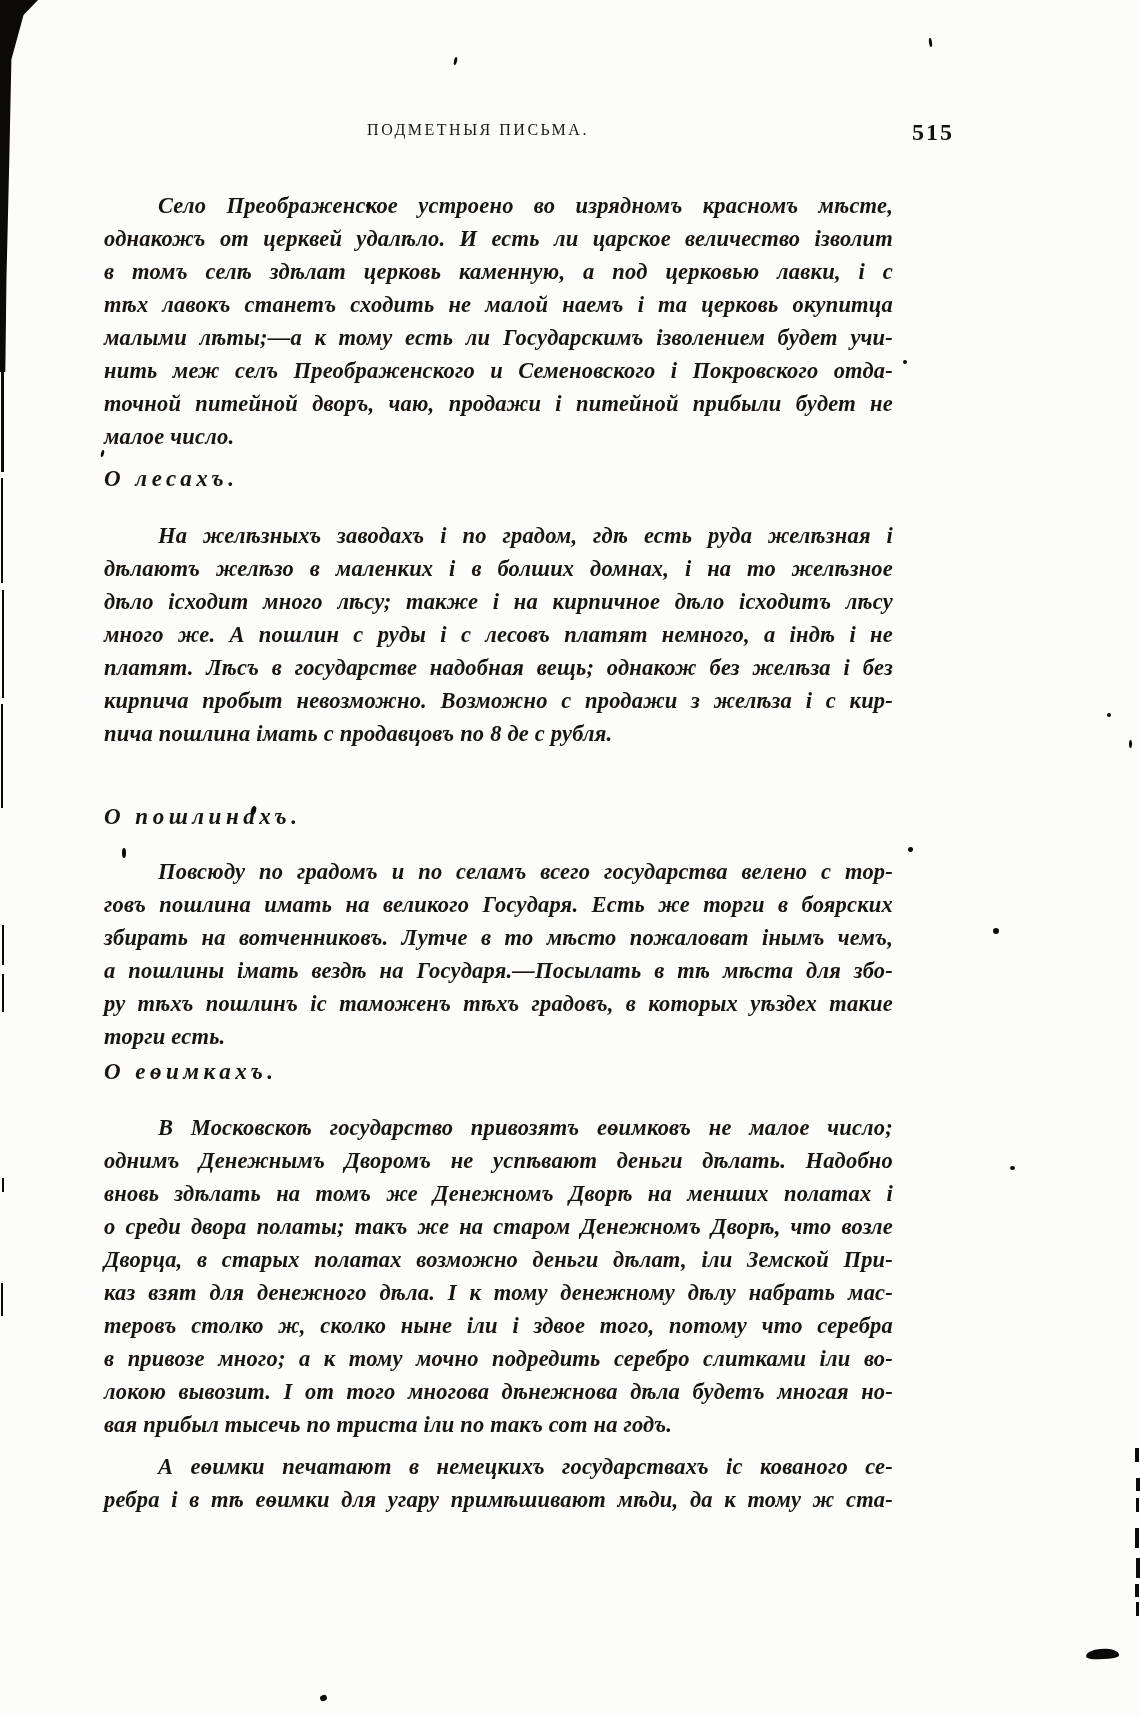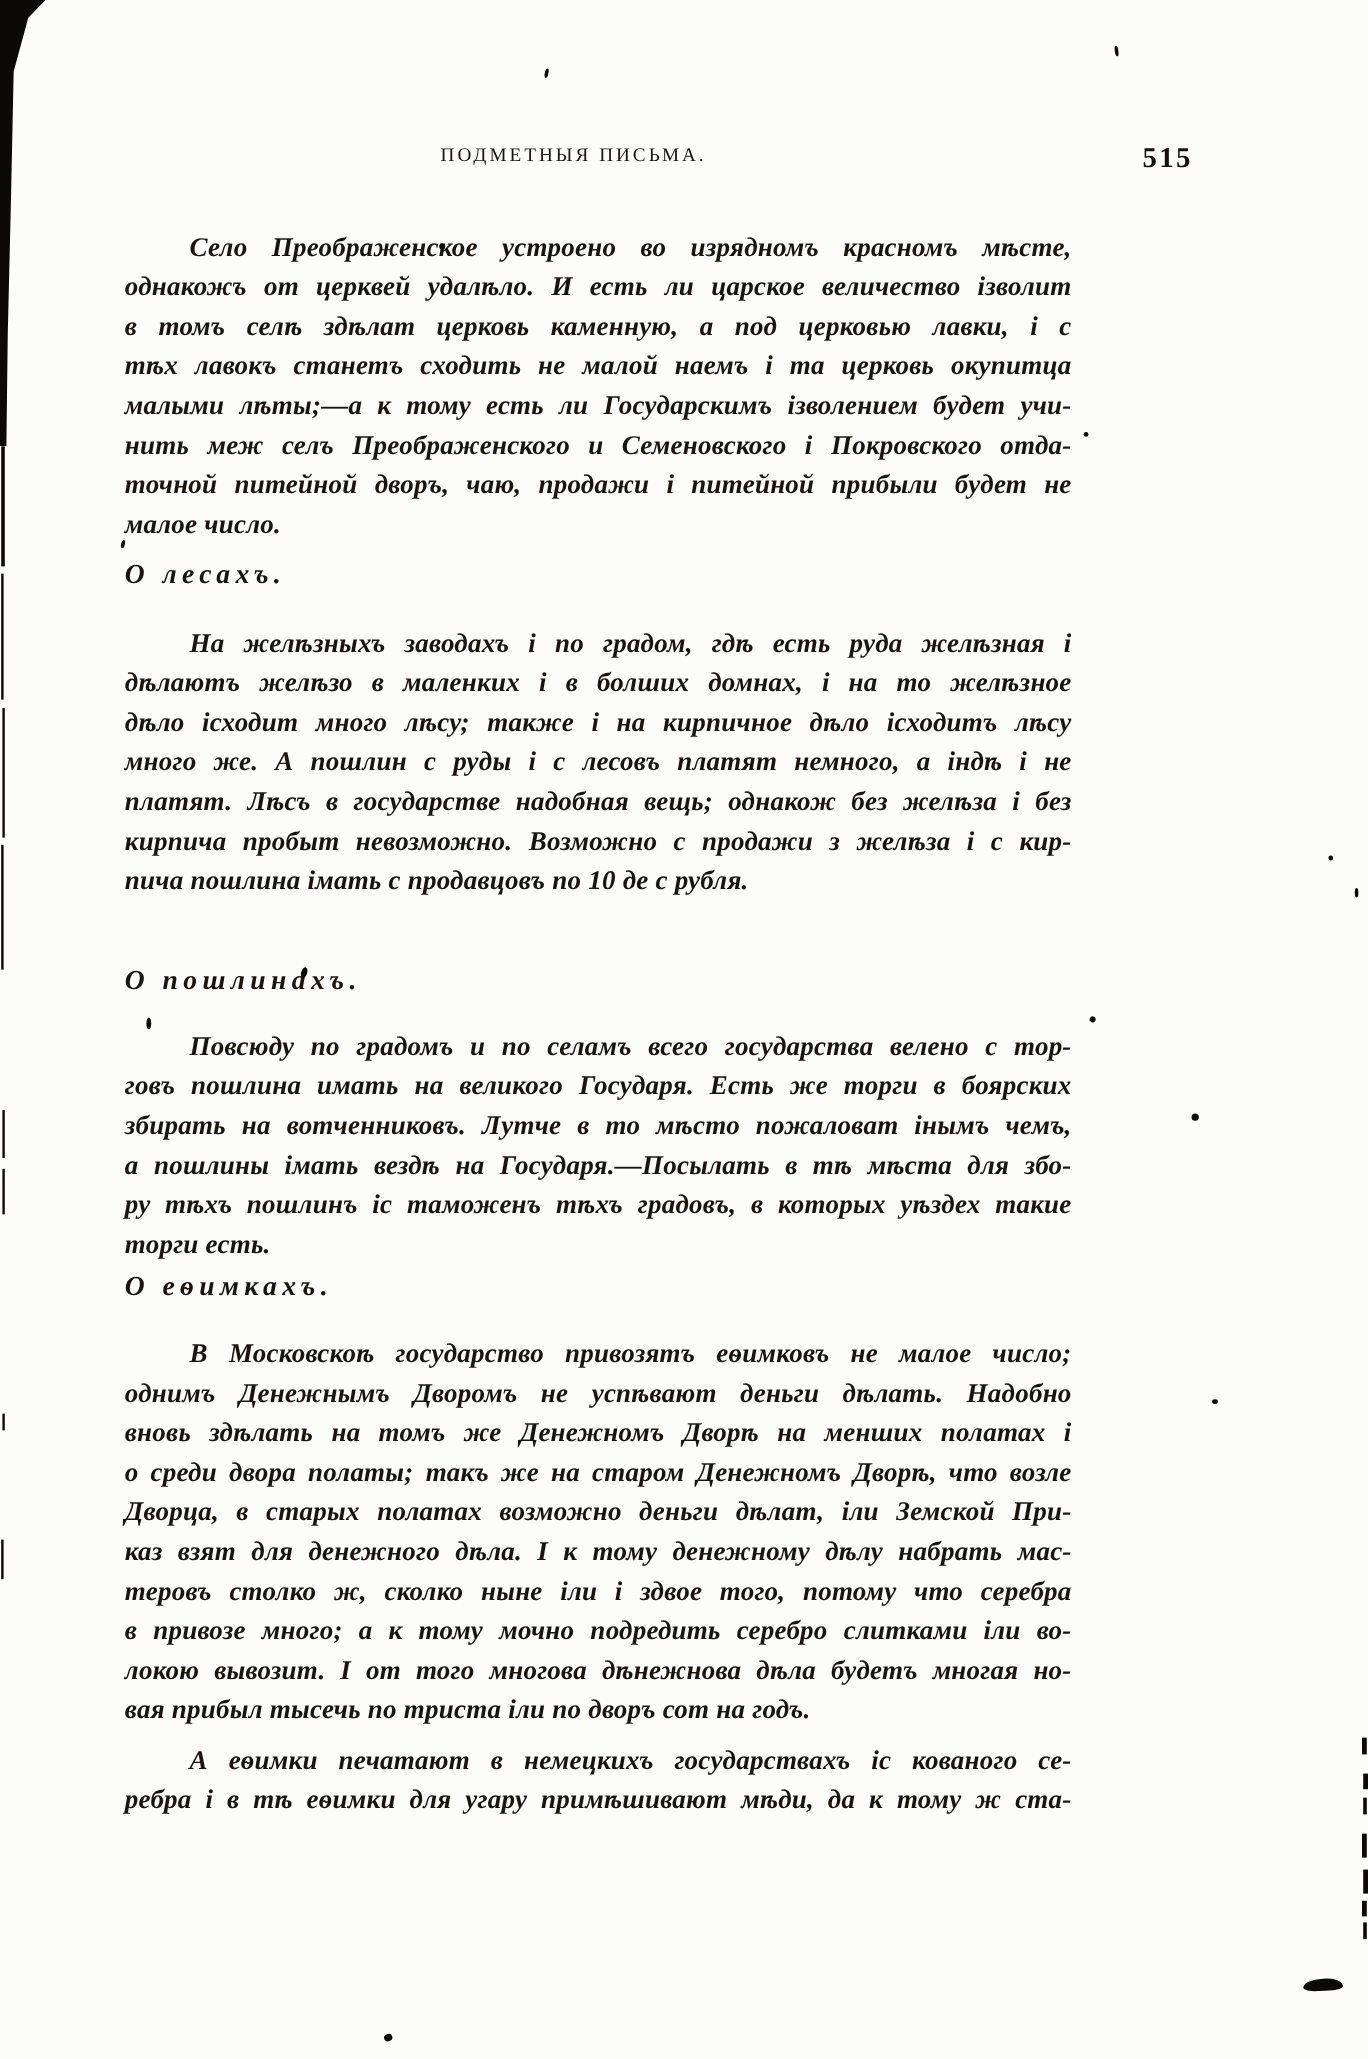--- a/index.html
+++ b/index.html
@@ -17,21 +17,21 @@
   
   .running-header{
     position:absolute;left:104px;top:121px;width:788px;height:30px;
   }
   .header-title{
     position:absolute;left:0;right:40px;text-align:center;
     font-size:16px;font-weight:400;letter-spacing:2.5px;color:#1b1510;
   }
   .page-number{
     position:absolute;left:808px;top:-2px;width:150px;
-    font-size:24px;font-weight:700;letter-spacing:2px;color:#15100c;margin-left:40px;
+    font-size:24px;font-weight:700;letter-spacing:2px;color:#15100c;
   }
   
   .text-block{
     position:absolute;left:104px;top:189px;width:789px;
     font-size:22.5px;font-weight:700;line-height:33px;
     color:#1a140f;
     font-style:italic;
   }
   .para{margin:0;}
   .line{
@@ -92,21 +92,21 @@
         <div class="line last">малое число.</div>
       </div>
       <div class="heading">О лесахъ.</div>
       <div class="para">
         <div class="line indent">На желѣзныхъ заводахъ і по градом, гдѣ есть руда желѣзная і</div>
         <div class="line">дѣлаютъ желѣзо в маленких і в болших домнах, і на то желѣзное</div>
         <div class="line">дѣло ісходит много лѣсу; также і на кирпичное дѣло ісходитъ лѣсу</div>
         <div class="line">много же. А пошлин с руды і с лесовъ платят немного, а індѣ і не</div>
         <div class="line">платят. Лѣсъ в государстве надобная вещь; однакож без желѣза і без</div>
         <div class="line">кирпича пробыт невозможно. Возможно с продажи з желѣза і с кир-</div>
-        <div class="line last">пича пошлина імать с продавцовъ по 10 де с рубля.</div>
+        <div class="line last">пича пошлина імать с продавцовъ по 8 де с рубля.</div>
       </div>
       <div class="heading">О пошлинахъ.</div>
       <div class="para">
         <div class="line indent">Повсюду по градомъ и по селамъ всего государства велено с тор-</div>
         <div class="line">говъ пошлина имать на великого Государя. Есть же торги в боярских</div>
         <div class="line">збирать на вотченниковъ. Лутче в то мѣсто пожаловат інымъ чемъ,</div>
         <div class="line">а пошлины імать вездѣ на Государя.—Посылать в тѣ мѣста для збо-</div>
         <div class="line">ру тѣхъ пошлинъ іс таможенъ тѣхъ градовъ, в которых уѣздех такие</div>
         <div class="line last">торги есть.</div>
       </div>
@@ -114,21 +114,21 @@
       <div class="para">
         <div class="line indent">В Московскоѣ государство привозятъ еѳимковъ не малое число;</div>
         <div class="line">однимъ Денежнымъ Дворомъ не успѣвают деньги дѣлать. Надобно</div>
         <div class="line">вновь здѣлать на томъ же Денежномъ Дворѣ на менших полатах і</div>
         <div class="line">о среди двора полаты; такъ же на старом Денежномъ Дворѣ, что возле</div>
         <div class="line">Дворца, в старых полатах возможно деньги дѣлат, іли Земской При-</div>
         <div class="line">каз взят для денежного дѣла. І к тому денежному дѣлу набрать мас-</div>
         <div class="line">теровъ столко ж, сколко ныне іли і здвое того, потому что серебра</div>
         <div class="line">в привозе много; а к тому мочно подредить серебро слитками іли во-</div>
         <div class="line">локою вывозит. І от того многова дѣнежнова дѣла будетъ многая но-</div>
-        <div class="line last">вая прибыл тысечь по триста іли по дворъ сот на годъ.</div>
+        <div class="line last">вая прибыл тысечь по триста іли по такъ сот на годъ.</div>
       </div>
       <div class="para">
         <div class="line indent">А еѳимки печатают в немецкихъ государствахъ іс кованого се-</div>
         <div class="line">ребра і в тѣ еѳимки для угару примѣшивают мѣди, да к тому ж ста-</div>
       </div>
     </div>
 
   <div>
     <div class="artifact edge-wedge"></div>
 

